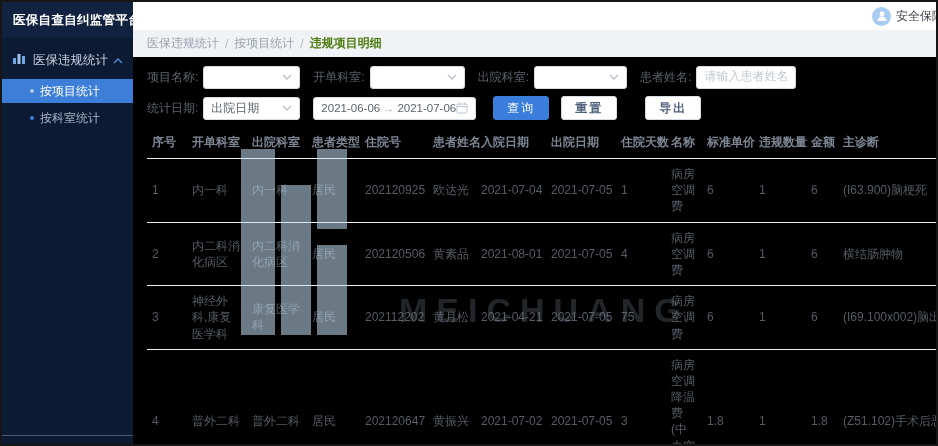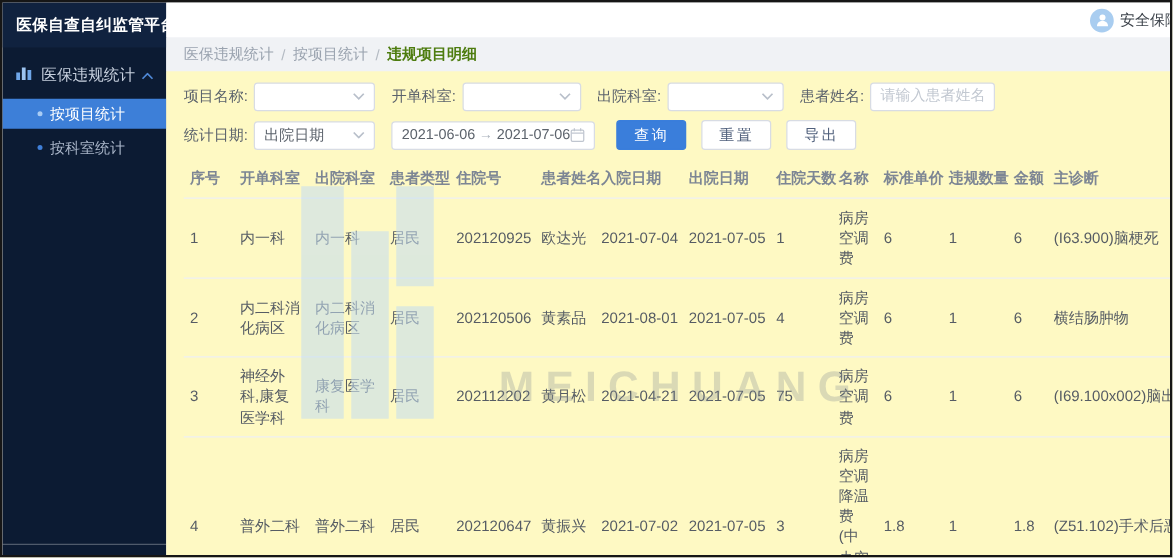--- a/index.html
+++ b/index.html
@@ -26,40 +26,40 @@
   .topbar { height:28px; background:#ffffff; display:flex; align-items:center; justify-content:flex-end; flex-shrink:0; }
   .avatar { width:19px; height:19px; border-radius:50%; background:#a9cdf0; display:flex; align-items:center; justify-content:center; flex-shrink:0; }
   .user-wrap { display:flex; align-items:center; gap:5px; margin-right:0; }
   .user-name { font-size:12px; color:#3c424a; width:40px; overflow:hidden; white-space:nowrap; }
 
   .breadcrumb-bar { height:27px; background:#f0f2f5; display:flex; align-items:center; padding-left:14px; font-size:12px; color:#9aa3af; flex-shrink:0; }
   .crumb { color:#9aa3af; }
   .crumb-sep { margin:0 6px; color:#b3bac2; }
   .crumb-current { color:#4d7c0f; font-weight:bold; }
 
-  .panel { flex:1; background:#fef9c3; position:relative; overflow:hidden; }
+  .panel { flex:1; background:#000000; position:relative; overflow:hidden; }
 
   
   .filters { padding:8px 14px 0 14px; position:relative; z-index:8; }
   .f-row { display:flex; align-items:center; height:24px; margin-bottom:7px; }
   .f-label { font-size:12px; color:#5c636c; margin-right:5px; white-space:nowrap; }
   .ctrl { height:23px; border:1px solid #d8dce4; border-radius:3px; background:#fff; display:flex; align-items:center; font-size:12px; color:#5c636c; }
   .sel { justify-content:space-between; padding:0 7px; cursor:pointer; }
   .sel-1 { width:97px;  margin-right:13px; }
   .sel-2 { width:95px;  margin-right:13px; }
   .sel-3 { width:93px;  margin-right:13px; }
   .inp  { width:100px; padding:0 7px; }
   .inp input { border:none; outline:none; width:100%; font-size:12px; color:#5c636c; font-family:Liberation Mono, monospace; }
   .inp input::placeholder { color:#c2c8d1; }
   .daterange { width:163px; justify-content:space-between; padding:0 7px; margin-right:17px; cursor:pointer; }
   .d-txt { font-size:11.5px; color:#5c636c; white-space:nowrap; }
   .d-arrow { color:#aab1bb; font-size:11px; margin:0 3px; }
   .btn { height:24px; min-width:55px; padding:0 13px; border-radius:3px; font-size:12px; display:flex; align-items:center; justify-content:center; cursor:pointer; letter-spacing:2px; }
   .btn-primary { background:#3a7edb; color:#fff; border:1px solid #3a7edb; margin-right:12px; }
-  .btn-plain { background:#fff; color:#50607c; border:1px solid #d8dce4; margin-right:12px; }
+  .btn-plain { background:#fff; color:#50607c; border:1px solid #d8dce4; margin-right:28px;font-weight:bold; }
 
   
   .table-wrap { margin-left:14px; margin-top:2px; position:relative; z-index:6; }
   table { border-collapse:collapse; table-layout:fixed; width:851px; }
   th { text-align:left; font-size:12px; color:#7d8694; font-weight:bold; padding:7px 5px; border-bottom:1px solid #eef0f4; white-space:nowrap; }
   td { font-size:12px; color:#565c64; padding:7px 5px; border-bottom:1px solid #eef0f4; vertical-align:middle; line-height:1.35; word-break:break-all; }
   td.nw { white-space:nowrap; overflow:visible; }
   td.diag { white-space:nowrap; overflow:visible; }
 
   

